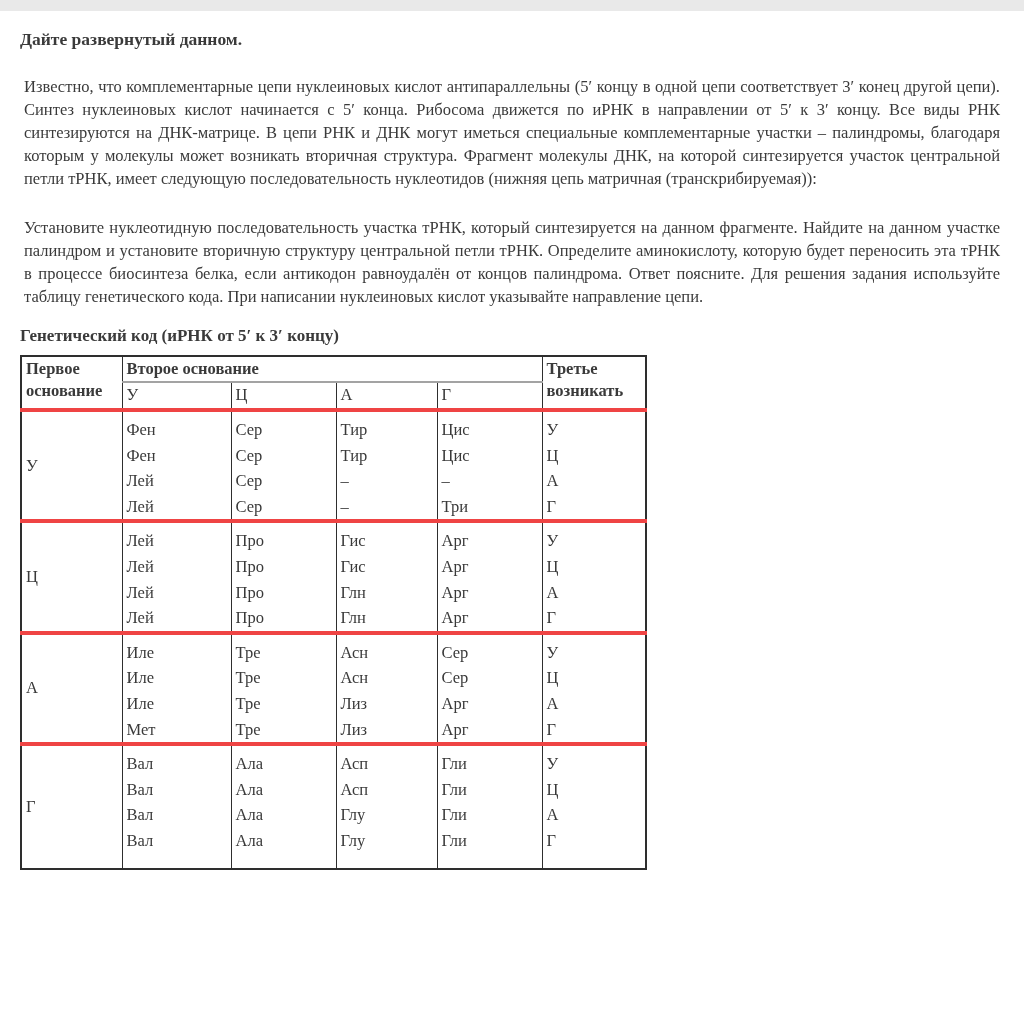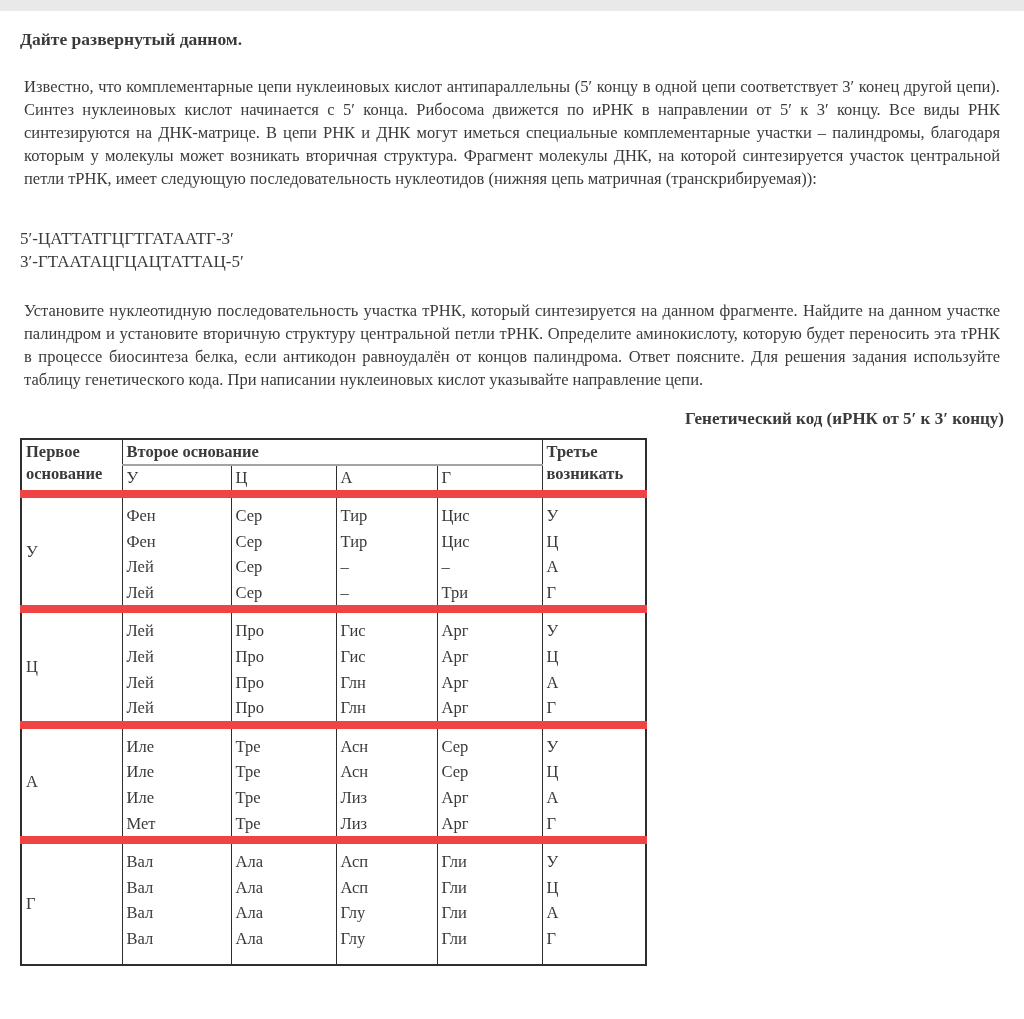--- a/index.html
+++ b/index.html
@@ -38,21 +38,20 @@
   .seq {
     margin-top: 37px;
     font-size: 17px;
     line-height: 23px;
   }
   .table-title {
     margin: 17px 0 8px 0;
     font-size: 17px;
     line-height: 22px;
     font-weight: bold;
-    text-align: right;
   }
   table.gc {
     border-collapse: collapse;
     table-layout: fixed;
     width: 625px;
     border: 2px solid #2e2e2e;
     font-size: 16.5px;
     padding-left: 33px;
   }
   .gc th, .gc td {
@@ -70,21 +69,21 @@
   }
   .gc tr.hrow1 { height: 24px; }
   .gc tr.hrow2 { height: 28px; }
   .gc .span4 { border-bottom: 2px solid #a3a3a3; }
   .gc tr.hrow2 th {
     border-bottom: 2px solid #2e2e2e;
     padding: 1px 4px;
     line-height: 22px;
     vertical-align: top;
   }
-  .gc tr.brow td { border-top: 8px solid #ef4444; }
+  .gc tr.brow td { border-top: 4px solid #ef4444; }
   .gc tr.r0 { height: 105px; }
   .gc tr.r1 { height: 102px; }
   .gc tr.r2 { height: 102px; }
   .gc tr.r3 { height: 125px; }
   .gc td.first-col {
     vertical-align: middle;
     padding: 0 4px;
   }
   .gc td.aa {
     vertical-align: top;
@@ -97,24 +96,20 @@
 <body>
 
 <div class="topbar"></div>
 
 <div class="content">
 
   <h1 class="heading">Дайте развернутый данном.</h1>
 
   <p class="para para1">Известно, что комплементарные цепи нуклеиновых кислот антипараллельны (5′ концу в одной цепи соответствует 3′ конец другой цепи). Синтез нуклеиновых кислот начинается с 5′ конца. Рибосома движется по иРНК в направлении от 5′ к 3′ концу. Все виды РНК синтезируются на ДНК-матрице. В цепи РНК и ДНК могут иметься специальные комплементарные участки – палиндромы, благодаря которым у молекулы может возникать вторичная структура. Фрагмент молекулы ДНК, на которой синтезируется участок центральной петли тРНК, имеет следующую последовательность нуклеотидов (нижняя цепь матричная (транскрибируемая)):</p>
 
-  <div class="seq">
-    <div>5′-ЦАТТАТГЦГТГАТААТГ-3′</div>
-    <div>3′-ГТААТАЦГЦАЦТАТТАЦ-5′</div>
-  </div>
 
   <p class="para para2">Установите нуклеотидную последовательность участка тРНК, который синтезируется на данном фрагменте. Найдите на данном участке палиндром и установите вторичную структуру центральной петли тРНК. Определите аминокислоту, которую будет переносить эта тРНК в процессе биосинтеза белка, если антикодон равноудалён от концов палиндрома. Ответ поясните. Для решения задания используйте таблицу генетического кода. При написании нуклеиновых кислот указывайте направление цепи.</p>
 
   <p class="table-title">Генетический код (иРНК от 5′ к 3′ концу)</p>
 
   <table class="gc">
     <colgroup>
       <col style="width:101px">
       <col style="width:109px">
       <col style="width:105px">

